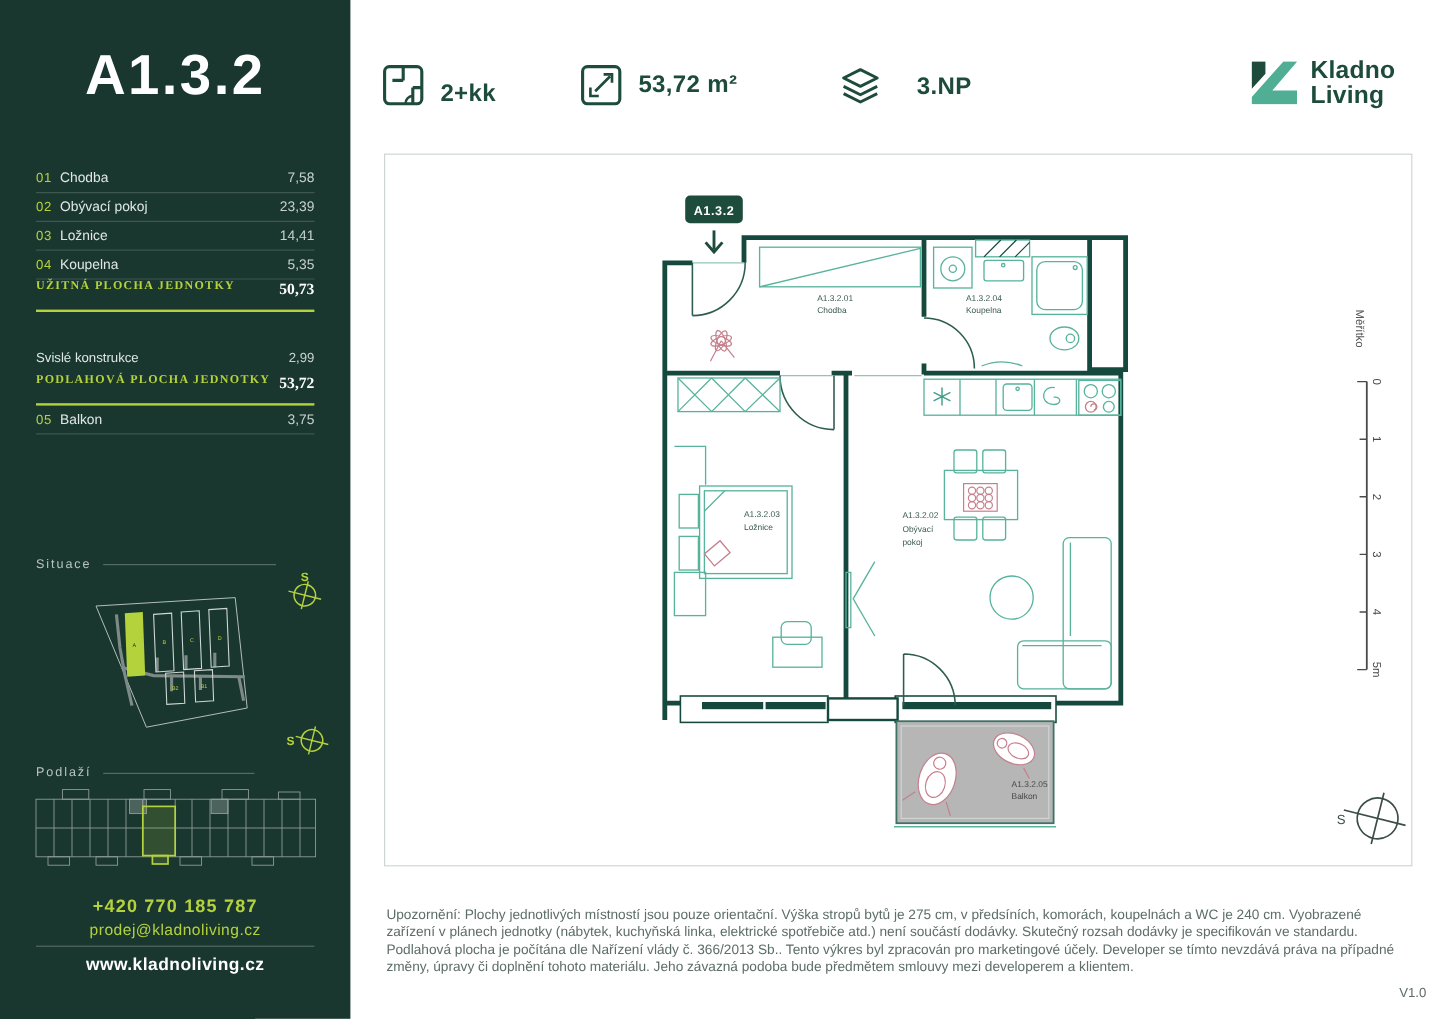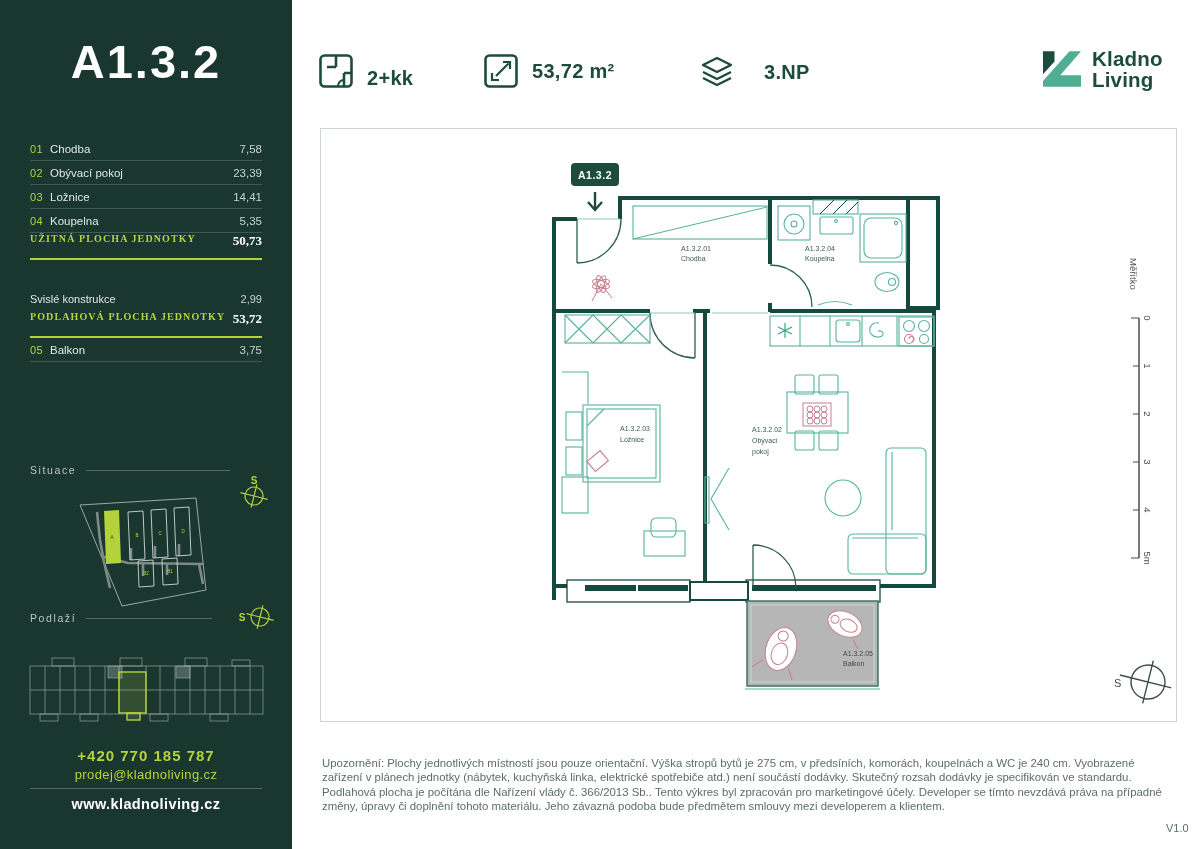--- a/index.html
+++ b/index.html
@@ -21,21 +21,21 @@
   .total .tlabel { font-size:10px; letter-spacing:1.1px; color:#B4D23C; font-weight:700; }
   .total .tval { margin-left:auto; color:#ffffff; font-weight:700; font-size:13px; }
   .spacer26 { height:27px; }
   .plain-row { display:flex; align-items:center; height:24px; font-size:11px; color:#dfe7e4; }
   .plain-row .val { margin-left:auto; color:#c7d2cd; }
 
   .section-head { position:absolute; display:flex; align-items:center; height:20px; }
   .section-head .slabel { font-size:10.5px; letter-spacing:1.6px; color:#b9c4bf; }
   .section-head .sline { flex:1; height:1px; background:rgba(255,255,255,0.26); margin-left:10px; }
   .sit-head { left:30px; top:460px; width:200px; }
-  .pod-head { left:30px; top:608px; width:182px;align-items:center; }
+  .pod-head { left:30px; top:634px; width:182px;align-items:center; }
 
   .contact { position:absolute; left:0; width:292px; text-align:center; }
   .phone { top:747px; font-size:15px; font-weight:700; color:#B4D23C; letter-spacing:1px; }
   .email { top:767px; font-size:13px; color:#B4D23C; letter-spacing:.4px; }
   .contact-div { position:absolute; left:30px; top:788px; width:232px; height:1px; background:rgba(255,255,255,0.25); }
   .www { top:796px; font-size:14.5px; font-weight:700; color:#ffffff; letter-spacing:.4px; }
 
   
   .h-item { position:absolute; display:flex; align-items:center; gap:13px; color:#1D4B3C; }
   .h-item .h-label { font-size:20px; font-weight:600; letter-spacing:.3px; }

